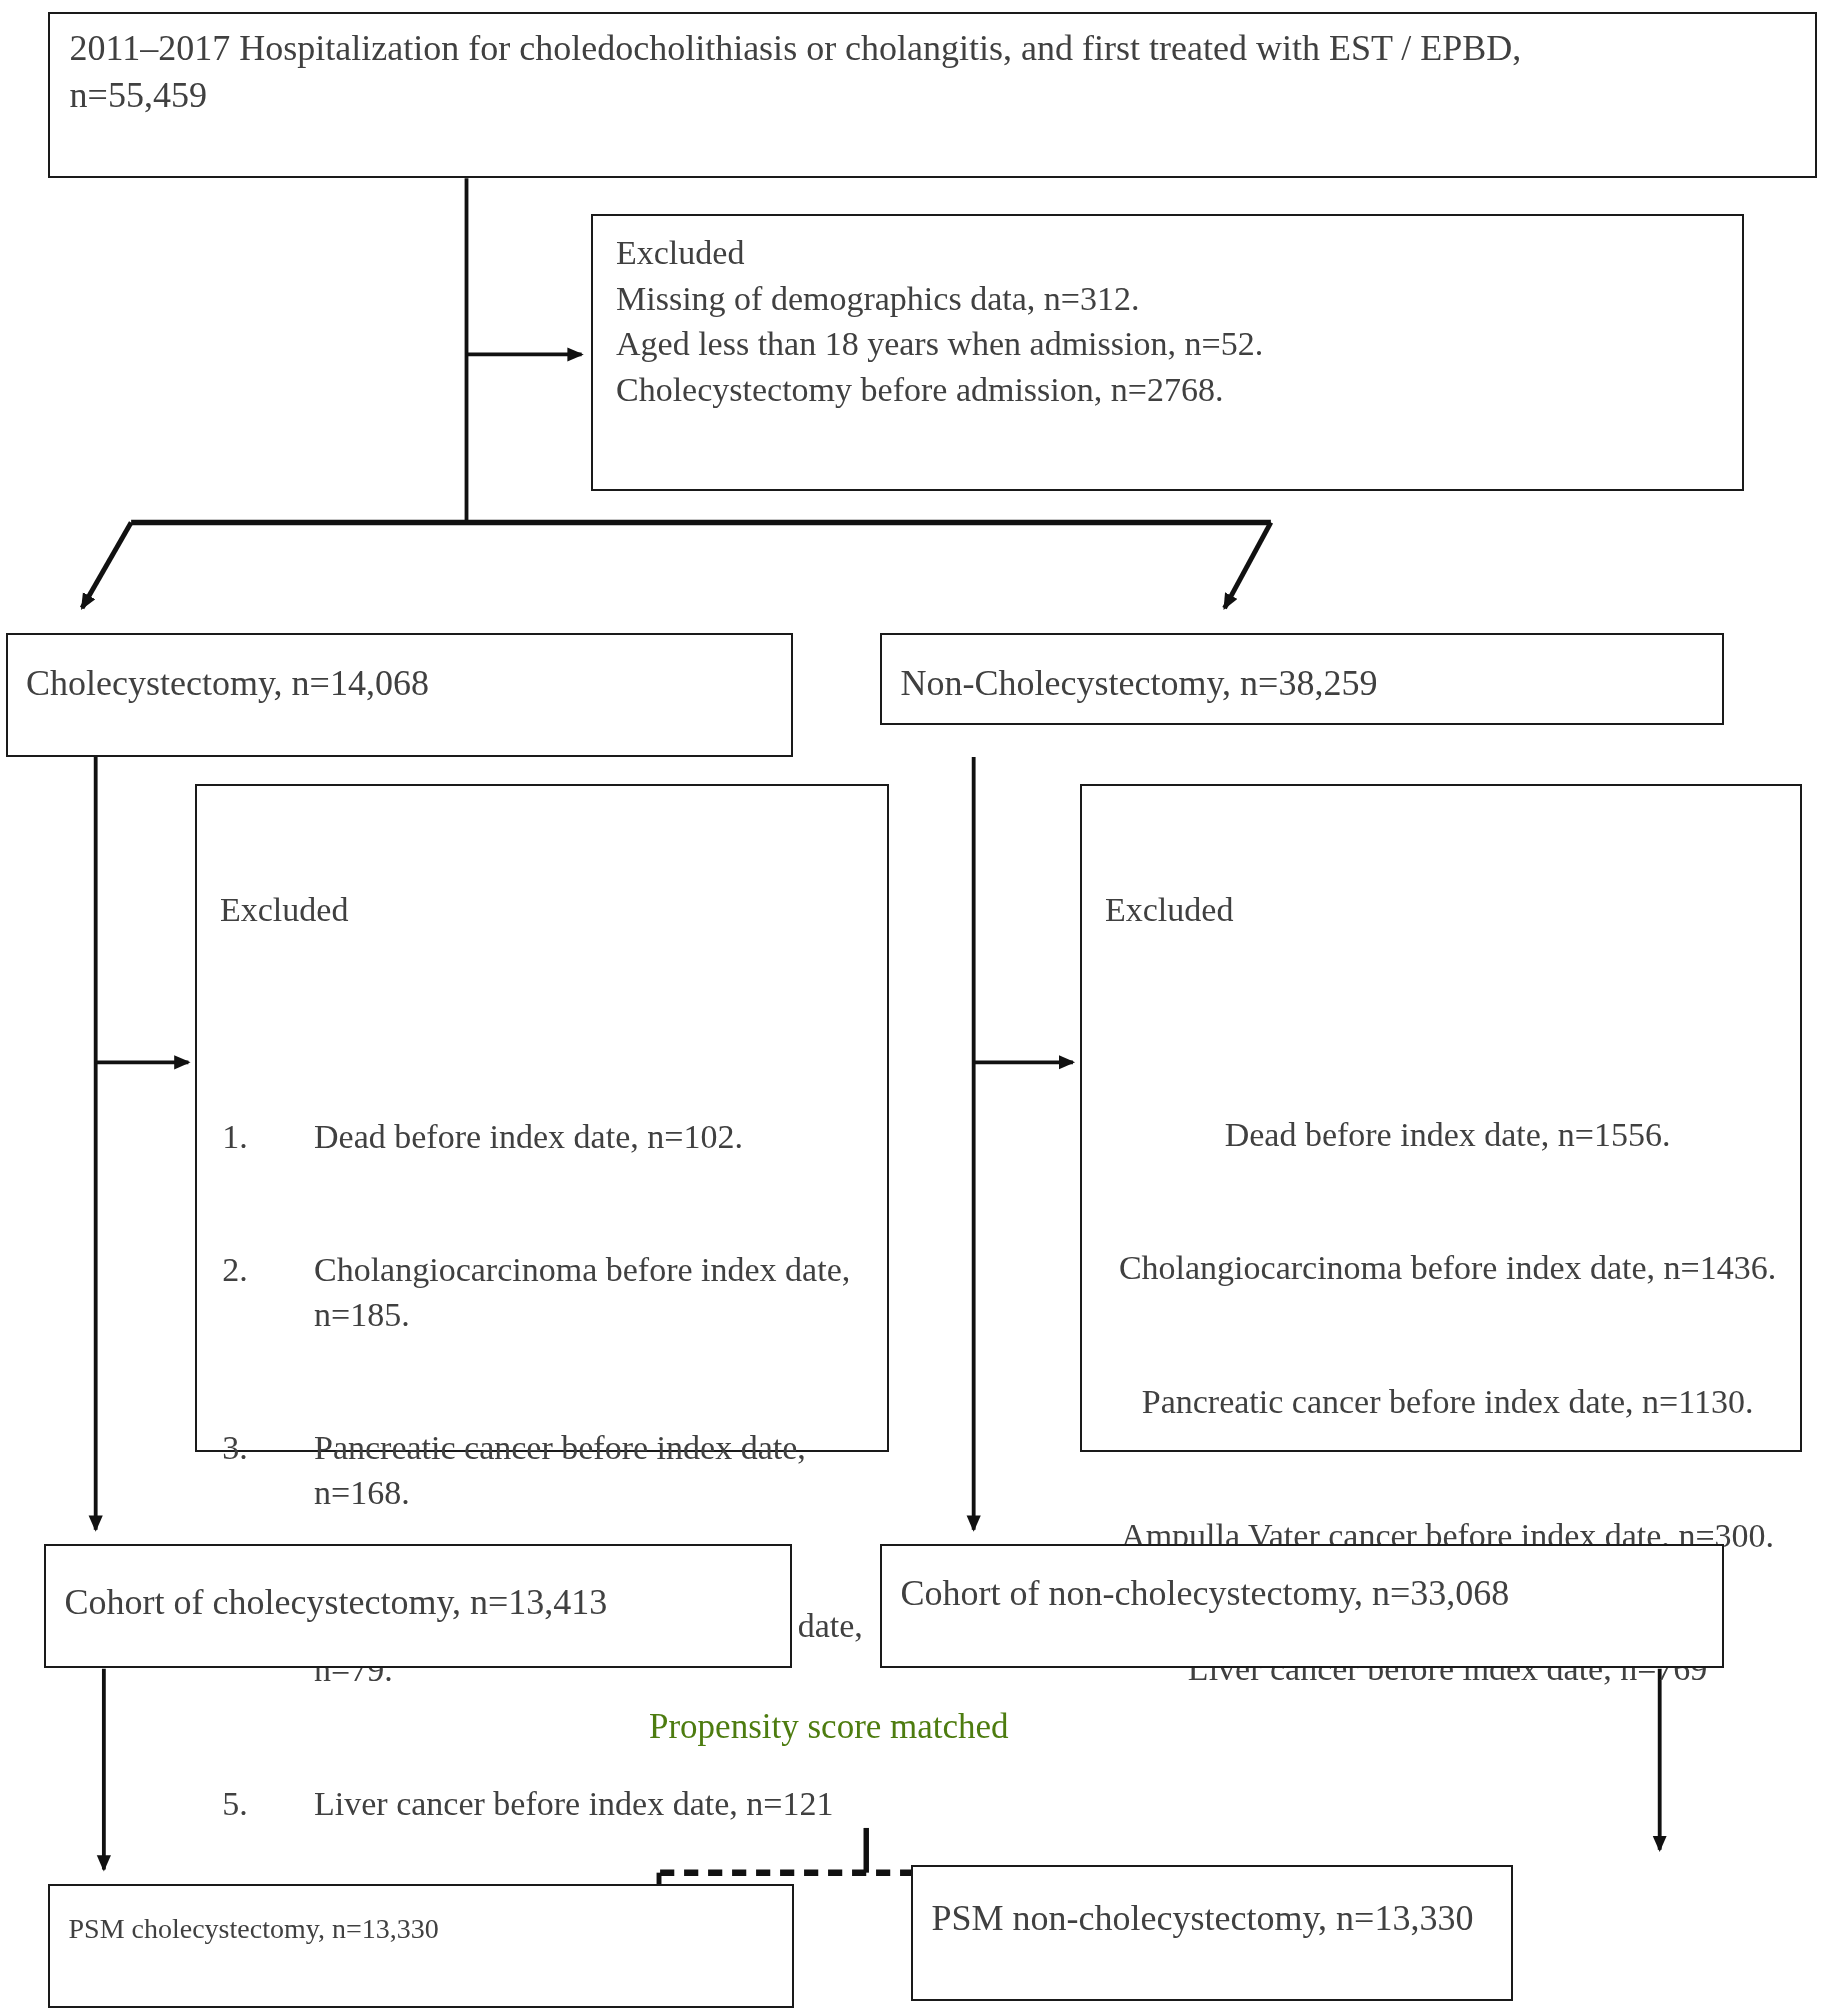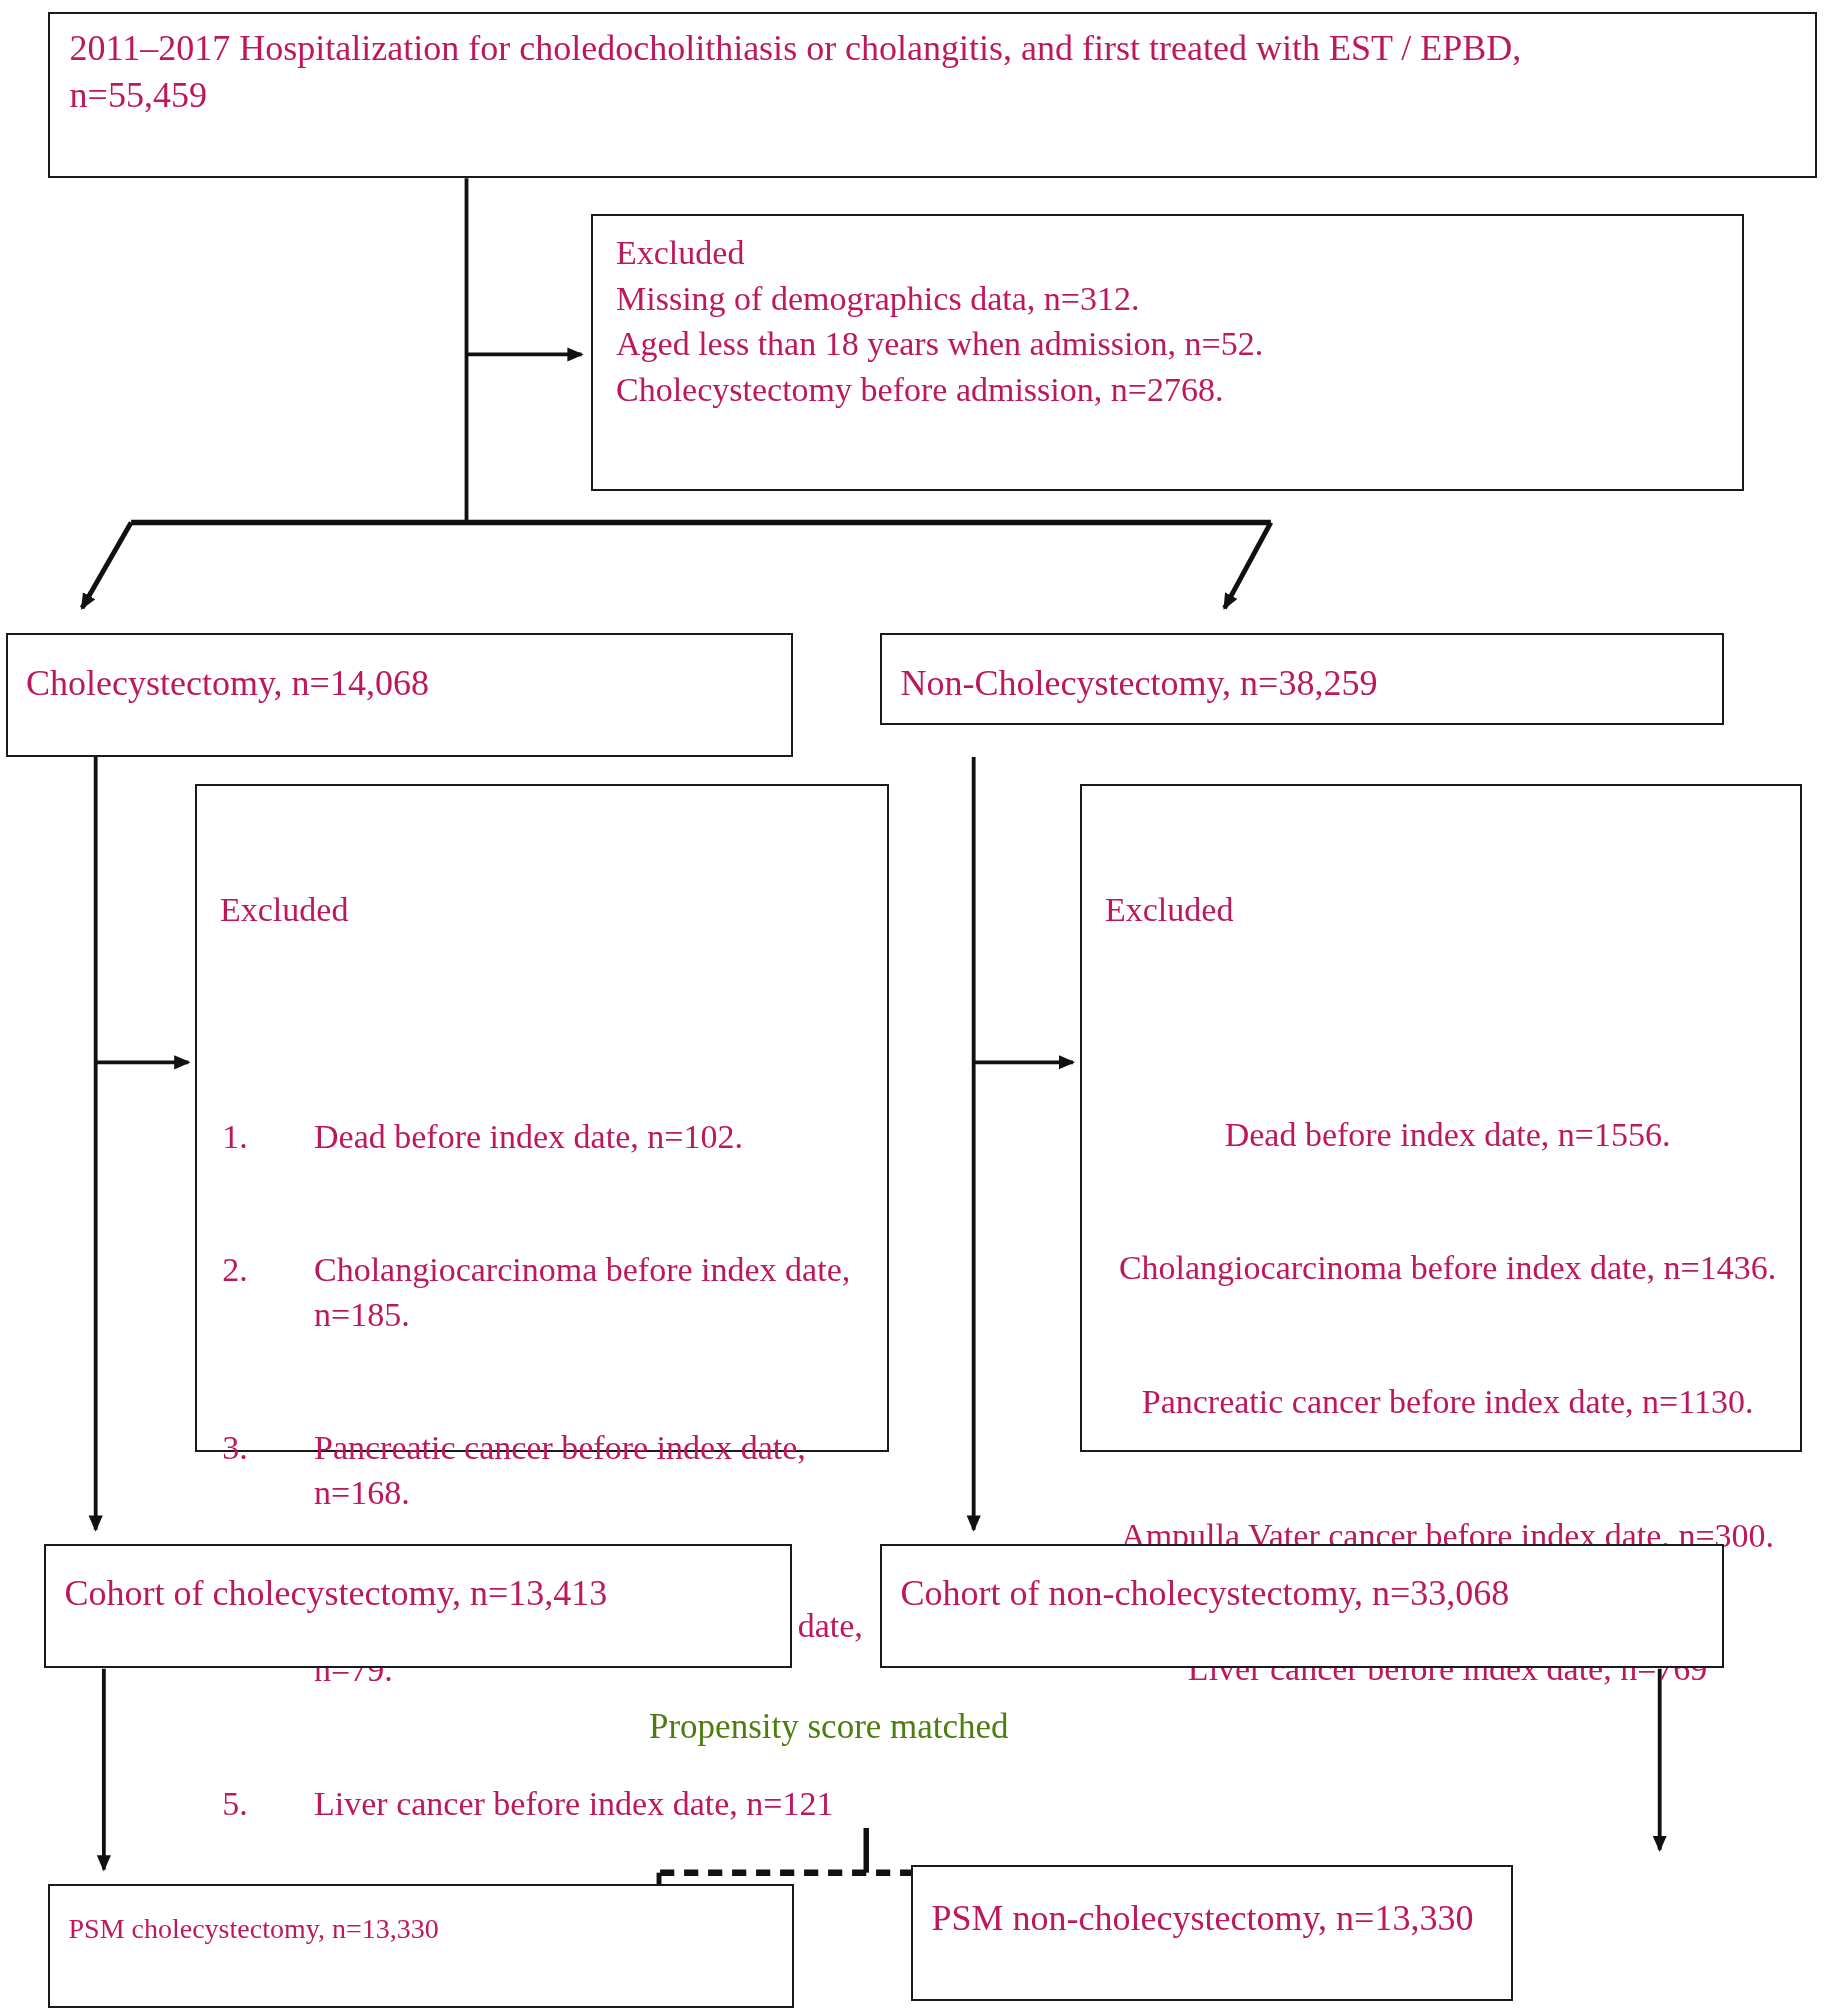--- a/index.html
+++ b/index.html
@@ -22,21 +22,21 @@
     border: 2.2px solid #1a1a1a;
     background: #ffffff;
   }
   .box .txt {
     position: absolute;
     left: 18.5px;
     right: 9.8px;
     top: 12px;
     font-size: 35px;
     line-height: 1.28;
-    color: #be185d;
+    color: #404040;
     white-space: pre-wrap;
   }
   
   #box-source { left: 48px;  top: 12px;   width: 1769px; height: 166px; }
   #box-source .txt { font-size: 36px; line-height: 1.30; top: 11px; left: 19.6px; right: 12px;}
 
   #box-excl-top { left: 591px; top: 214px; width: 1153px; height: 277px; }
   #box-excl-top .txt { top: 14px; left: 23px; font-size: 34px; line-height: 1.34; }
 
   #box-chole   { left: 5.5px;   top: 633px; width: 787px; height: 124px; }
@@ -45,21 +45,21 @@
   #box-nonchole{ left: 880px; top: 633px; width: 844px; height: 92px; }
   #box-nonchole .txt { top: 25px; font-size: 36px; }
 
   #box-excl-left  { left: 195px;  top: 784px; width: 694px; height: 668px; }
   #box-excl-left .txt  { top: 14px; left: 23px; font-size: 34px; line-height: 1.30; }
 
   #box-excl-right { left: 1080px; top: 784px; width: 722px; height: 668px; }
   #box-excl-right .txt { top: 14px; left: 23px; font-size: 34px; line-height: 1.30; }
 
   #box-cohort-left  { left: 44px;   top: 1544px; width: 748px; height: 124px; }
-  #box-cohort-left .txt { top: 24px; font-size: 36px; }
+  #box-cohort-left .txt { top: 33px; font-size: 36px; }
 
   #box-cohort-right { left: 880px; top: 1544px; width: 844px; height: 124px; }
   #box-cohort-right .txt { top: 24px; font-size: 36px; }
 
   #box-psm-left  { left: 48px;   top: 1884px; width: 746px; height: 124px; }
   #box-psm-left .txt { top: 25px; font-size: 28px; }
 
   #box-psm-right { left: 911px; top: 1865px; width: 602px; height: 136px; }
   #box-psm-right .txt { top: 28px; font-size: 36px; }
 

